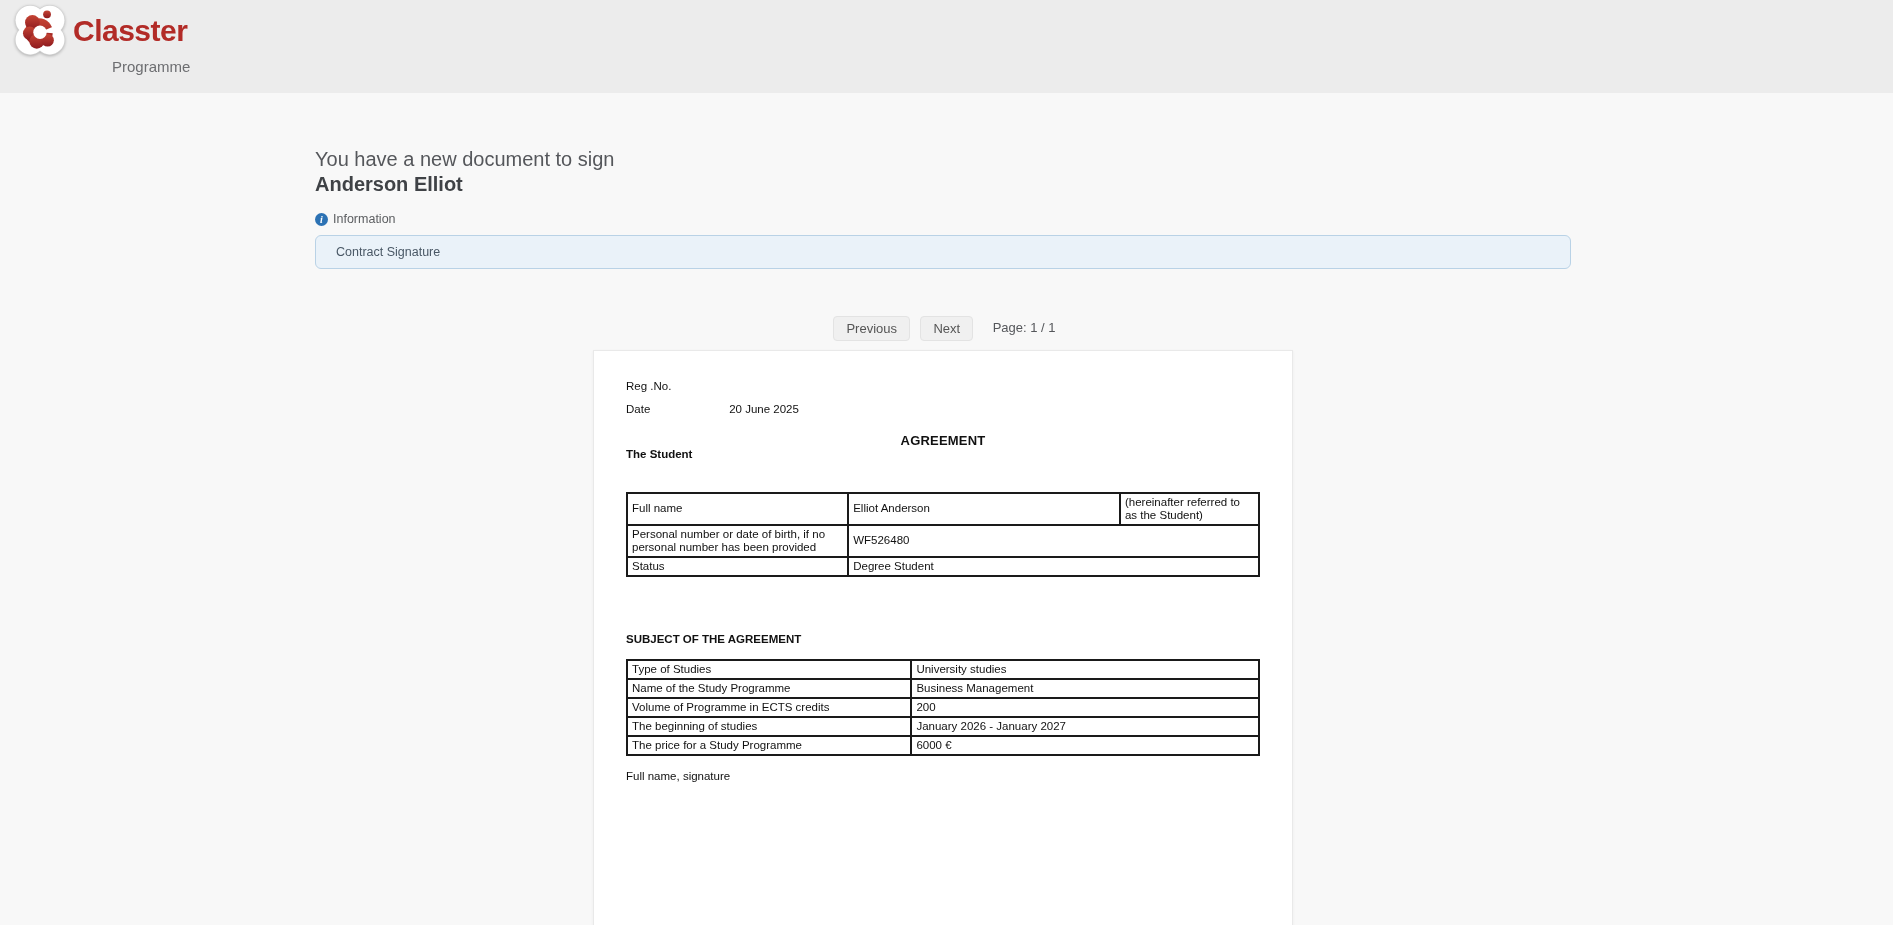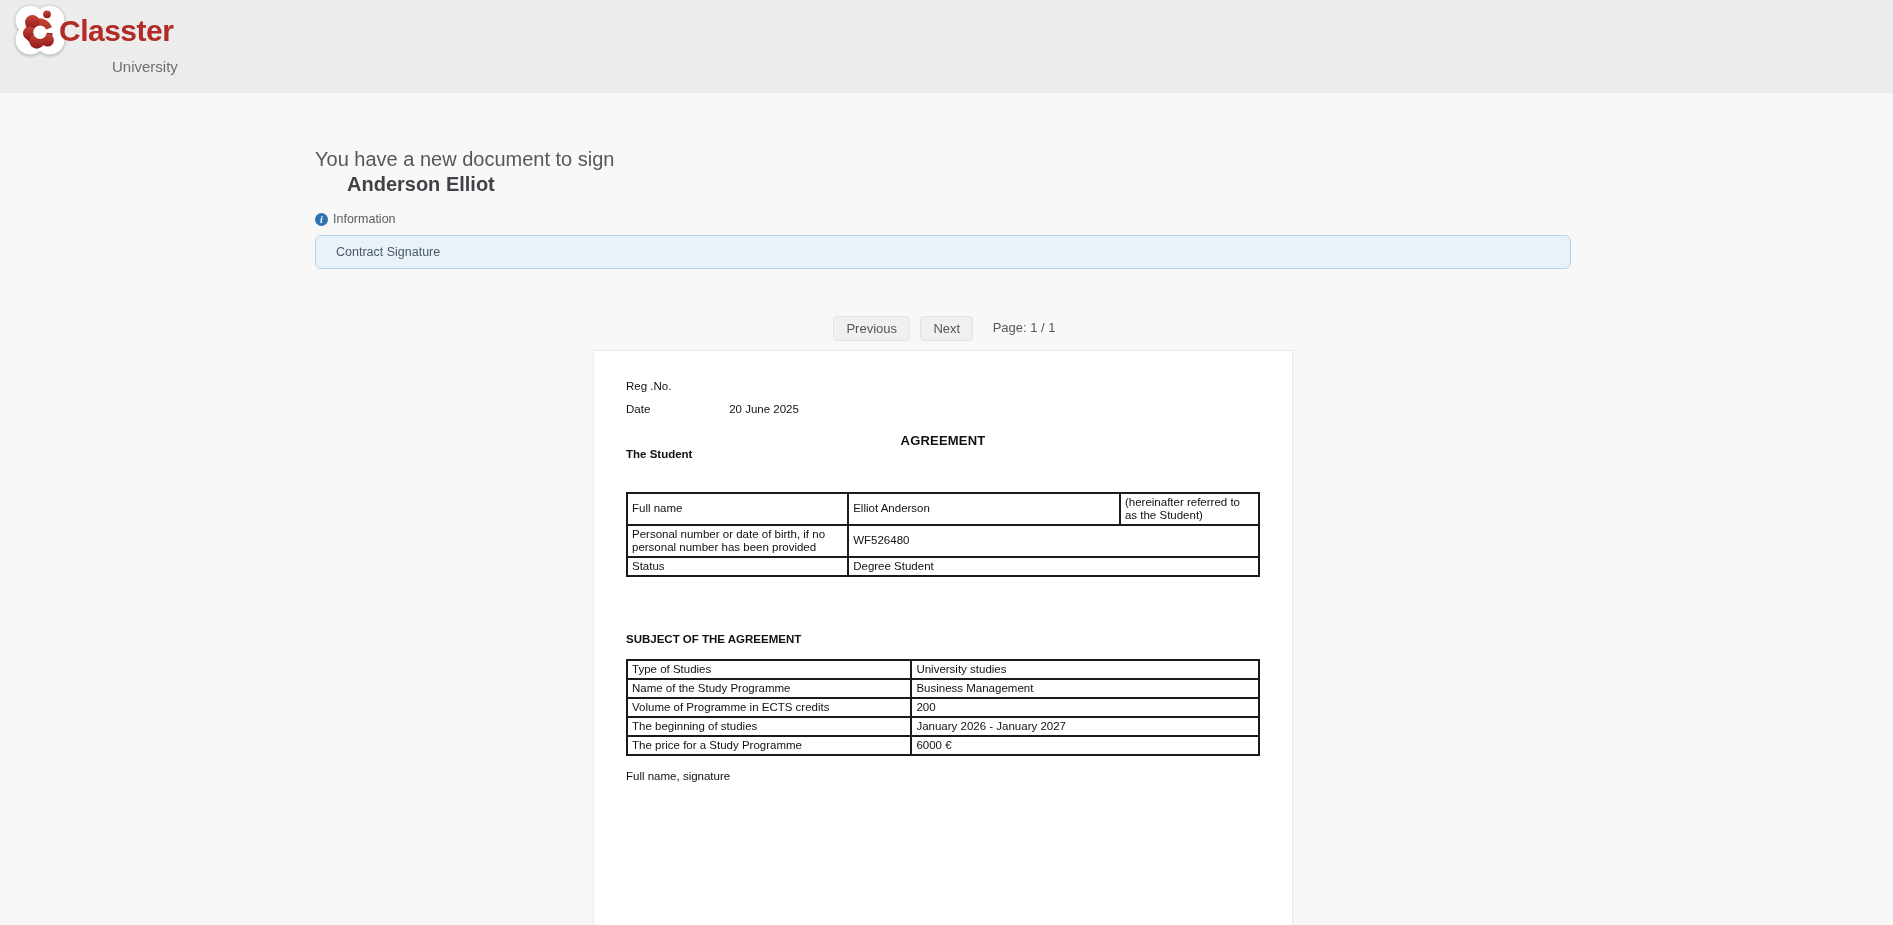--- a/index.html
+++ b/index.html
@@ -15,38 +15,38 @@
     position:relative;
     height:93px;
     background:var(--header-bg, #ececec);
   }
   .logo {
     position:absolute; left:14px; top:4px;
     width:52px; height:52px;
     filter:drop-shadow(0 1.5px 1.5px rgba(0,0,0,.25));
   }
   .brand {
-    position:absolute; left:59px; top:14px;
+    position:absolute; left:73px; top:14px;
     font-size:30px; font-weight:bold;
     color:var(--brand-red, #b22b27);
     letter-spacing:-0.5px;
   }
   .subtitle {
     position:absolute; left:112px; top:58px;
     font-size:15px; color:#6d6e71;
   }
 
   
   .content {
     margin-left:315px;
     width:1256px;
     padding-top:54px;
   }
   .doc-title-line1 { font-size:20px; font-weight:400; color:#55575b; line-height:25px; }
-  .doc-title-line2 { font-size:20px; font-weight:bold; color:#3f4246; line-height:25px;margin-left:32px; }
+  .doc-title-line2 { font-size:20px; font-weight:bold; color:#3f4246; line-height:25px; }
 
   .info-row { margin-top:15px; display:inline-flex; align-items:center; cursor:pointer; }
   .info-icon {
     display:inline-block; width:13px; height:13px; border-radius:50%;
     background:var(--info-blue, #2c72b4);
     color:#fff; font-family:"Liberation Serif", serif; font-style:italic; font-weight:bold;
     font-size:10px; line-height:13px; text-align:center;
   }
   .info-label { font-size:12.5px; color:#5b5d60; margin-left:5px; }
 
@@ -163,21 +163,21 @@
     <g mask="url(#cmask)">
       <circle cx="23" cy="26" r="12.8" fill="url(#lgred)"></circle>
       <circle cx="17" cy="17" r="6.8" fill="url(#lgred)"></circle>
       <circle cx="14.5" cy="27" r="6.2" fill="url(#lgred)"></circle>
       <circle cx="21" cy="34.5" r="6.8" fill="url(#lgred)"></circle>
       <circle cx="31" cy="33.5" r="5.8" fill="url(#lgred)"></circle>
     </g>
     <circle cx="30.5" cy="9.5" r="3.6" fill="url(#lgred)"></circle>
   </svg>
   <div class="brand">Classter</div>
-  <div class="subtitle">University</div>
+  <div class="subtitle">Programme</div>
 </div>
 
 <div class="content">
 
   <div class="doc-title-line1">You have a new document to sign</div>
   <div class="doc-title-line2">Anderson Elliot</div>
 
   <div class="info-row">
     <span class="info-icon">i</span>
     <span class="info-label">Information</span>

